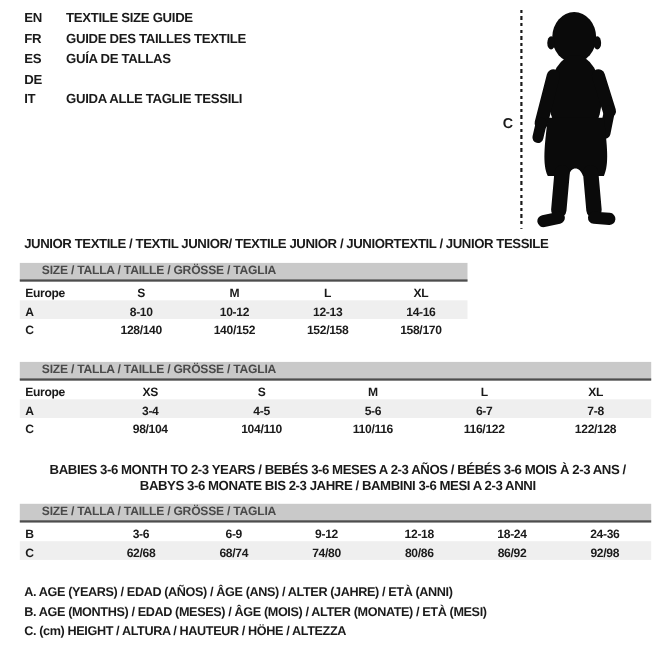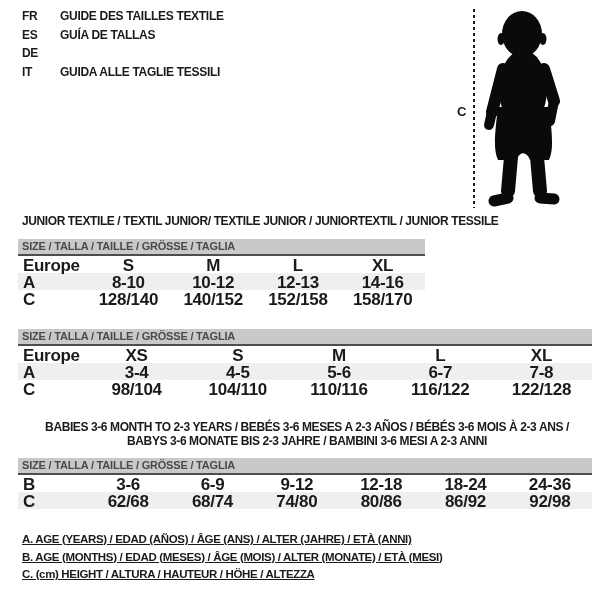--- a/index.html
+++ b/index.html
@@ -28,35 +28,39 @@
   .tsection.s2{top:318px;width:574px;}
   .tsection.s3{top:420px;width:574px;}
   .ttitle{
     font-size:12px;line-height:14px;margin:0 0 0 4px;
     white-space:nowrap;letter-spacing:-0.4px;text-align:center;
   }
   .size-table{margin-top:11px;}
   .s3 .size-table{margin-top:10px;}
   .bar{
     background:var(--bar,#c9c9c9);color:var(--bartext,#4a4a4a);
-    font-size:11px;height:15px;line-height:15px;padding-left:4px;
+    font-size:11px;height:15px;line-height:15px;padding-left:20px;
     border-bottom:2px solid var(--rule,#4d4d4d);letter-spacing:-0.2px;
   }
-  .trow{display:flex;height:17px;align-items:flex-start;font-size:17px;}
+  .trow{display:flex;height:17px;align-items:flex-end;font-size:11px;}
   .trow.stripe{background:var(--stripe,#efefef);}
   .tlabel{width:68px;padding-left:5px;box-sizing:border-box;}
   .tcell{flex:1;text-align:center;}
   
   .legend{position:absolute;left:22px;top:531px;}
-  .legend-line{font-size:11.5px;line-height:17.5px;white-space:nowrap;letter-spacing:-0.35px;text-decoration:underline;}
+  .legend-line{font-size:11.5px;line-height:17.5px;white-space:nowrap;letter-spacing:-0.35px;}
 </style>
 </head>
 <body>
 
 <div class="lang-block">
+  <div class="lang-row">
+    <span class="lang-code">EN</span>
+    <span class="lang-label">TEXTILE SIZE GUIDE</span>
+  </div>
   <div class="lang-row">
     <span class="lang-code">FR</span>
     <span class="lang-label">GUIDE DES TAILLES TEXTILE</span>
   </div>
   <div class="lang-row">
     <span class="lang-code">ES</span>
     <span class="lang-label">GUÍA DE TALLAS</span>
   </div>
   <div class="lang-row">
     <span class="lang-code">DE</span>

